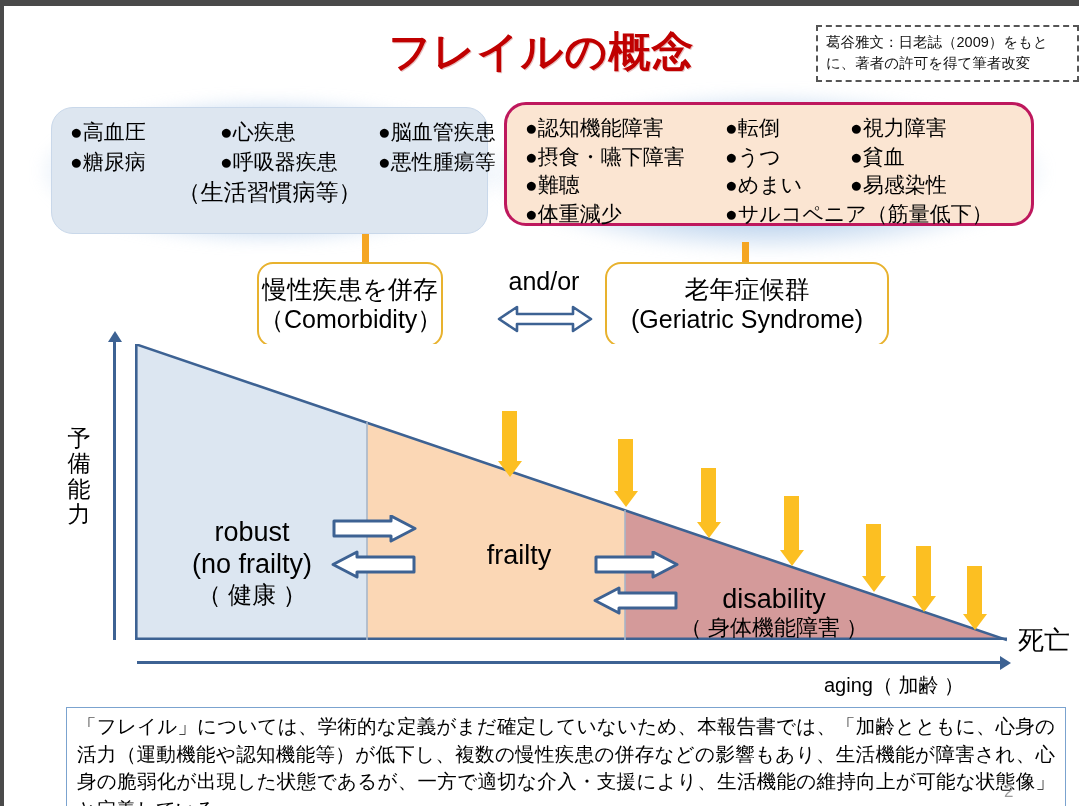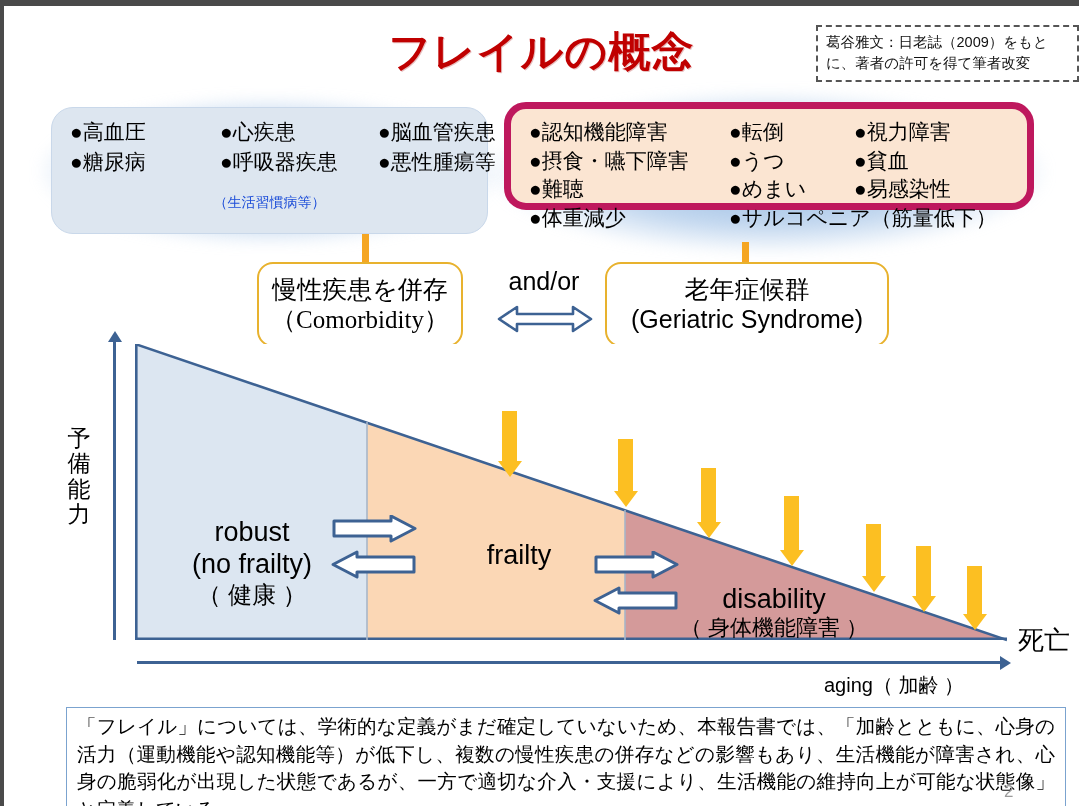--- a/index.html
+++ b/index.html
@@ -40,53 +40,53 @@
   .factorbox{
     position:absolute;border-radius:22px;
     box-sizing:border-box;
   }
   .box-blue{
     left:47px;top:101px;width:437px;height:127px;
     background:#dde6f0;
     border:1px solid #c9d8ea;
   }
   .box-peach{
-    left:500px;top:96px;width:530px;height:108px;
+    left:500px;top:96px;width:530px;height:124px;
     background:#fbe5d2;
-    border:7px solid #be185d;
+    border:3px solid #be185d;
   }
   .grid{display:grid;}
   .box-blue .grid{
     grid-template-columns:150px 158px auto;
     padding:10px 0 0 18px;
     row-gap:2px;
   }
   .box-peach .grid{
     grid-template-columns:200px 125px auto;
     padding:9px 0 0 18px;
     row-gap:1px;
   }
   .bullet{font-size:21px;line-height:1.32;color:#000;white-space:nowrap;}
   .bullet.wide{grid-column:2 / span 2;}
   .subnote{
-    text-align:center;font-size:14px;color:#1d4ed8;margin-top:19px;
+    text-align:center;font-size:23px;color:#000000;margin-top:2px;
   }
   
   .connector{position:absolute;background:#f5a623;width:7px;}
   
   .goldbox{
     position:absolute;box-sizing:border-box;
     border:2.5px solid #e8b22e;border-radius:16px;
     background:#fff;
     text-align:center;
     color:#000;
     display:flex;flex-direction:column;justify-content:center;
     line-height:1.18;
   }
-  #comorbidity{left:253px;top:256px;width:206px;height:85px;font-size:25px;font-family:Liberation Serif, serif;}
+  #comorbidity{left:253px;top:256px;width:186px;height:85px;font-size:25px;}
   #geriatric{left:601px;top:256px;width:284px;height:85px;font-size:25px;}
   .goldbox .en{font-size:25px;}
   .andor{
     position:absolute;left:481px;top:261px;width:118px;
     text-align:center;font-size:25px;color:#000;
   }
   .mutual{
     position:absolute;left:466px;top:348px;width:150px;
     text-align:center;font-size:25px;color:#000;
   }

